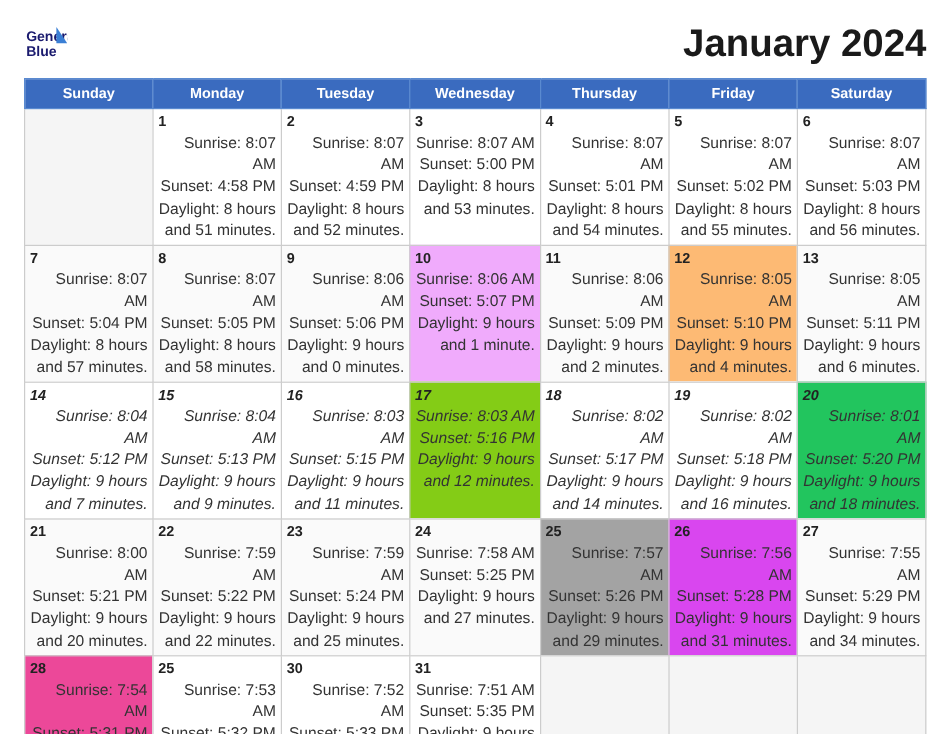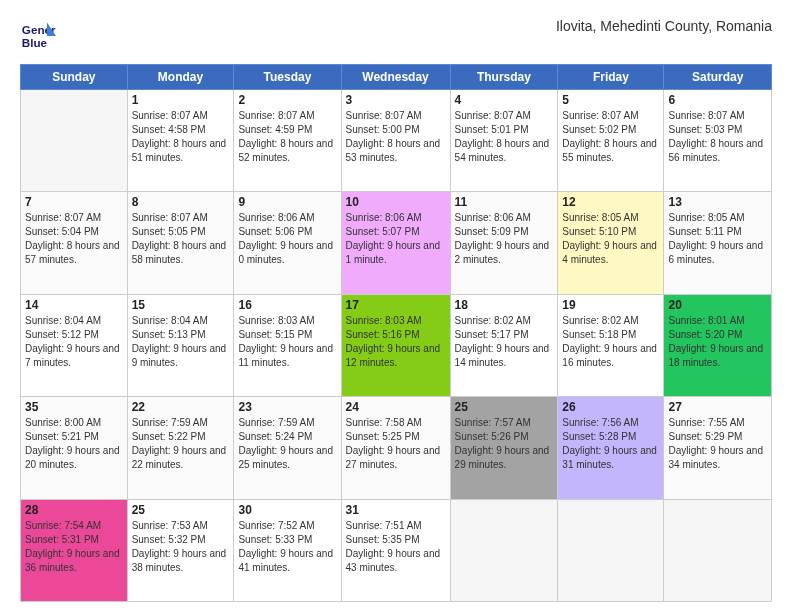--- a/index.html
+++ b/index.html
@@ -70,23 +70,24 @@
     .calendar td.empty {
       background: #f5f5f5;
     }
     .day-num {
       font-weight: bold;
       font-size: 12px;
       margin-bottom: 2px;
       display: block;
     }
     .day-info {
-      font-size: 10px;
+      font-size: 13px;
       line-height: 1.4;
       color: #333;
+      text-align: right;
     }
     .week-row td {
       background: #fff;
     }
     .week-row:nth-child(odd) td {
       background: #f9f9f9;
     }
     .week-row:nth-child(even) td {
       background: #fff;
     }
@@ -97,21 +98,21 @@
 <div class="page">
   <div class="header">
     <div class="logo">
       <svg class="logo-icon" viewBox="0 0 40 40">
         <text x="2" y="18" font-size="13" font-weight="bold" fill="#1a1a6e">General</text>
         <text x="2" y="32" font-size="13" font-weight="bold" fill="#1a1a6e">Blue</text>
         <polygon points="30,5 40,20 30,20" fill="#3a7fd5"></polygon>
       </svg>
     </div>
     <div class="title-block">
-      <div class="subtitle">Ilovita, Mehedinti County, Romania</div>
+      <div class="main-title">January 2024</div>
     </div>
   </div>
 
   <table class="calendar">
     <thead>
       <tr>
 
       <th>Sunday</th>
           <th>Monday</th>
           <th>Tuesday</th>
@@ -163,30 +164,30 @@
             <div class="day-info">Sunrise: 8:06 AM<br>Sunset: 5:06 PM<br>Daylight: 9 hours and 0 minutes.</div>
           </td>
           <td style="background: #f0abfc;">
             <span class="day-num">10</span>
             <div class="day-info">Sunrise: 8:06 AM<br>Sunset: 5:07 PM<br>Daylight: 9 hours and 1 minute.</div>
           </td>
           <td style="background: rgb(250, 250, 250);">
             <span class="day-num">11</span>
             <div class="day-info">Sunrise: 8:06 AM<br>Sunset: 5:09 PM<br>Daylight: 9 hours and 2 minutes.</div>
           </td>
-          <td style="background: #fef9c3; margin-top: 28px;">
+          <td style="background: #fdba74; margin-top: 28px;">
             <span class="day-num">12</span>
             <div class="day-info">Sunrise: 8:05 AM<br>Sunset: 5:10 PM<br>Daylight: 9 hours and 4 minutes.</div>
           </td>
           <td style="background: rgb(250, 250, 250);">
             <span class="day-num">13</span>
             <div class="day-info">Sunrise: 8:05 AM<br>Sunset: 5:11 PM<br>Daylight: 9 hours and 6 minutes.</div>
           </td>
         </tr>
-        <tr class="week-row" style="background: rgb(255, 255, 255);">
+        <tr class="week-row" style="background: rgb(255, 255, 255); font-style: italic;">
           <td style="background: rgb(255, 255, 255);">
             <span class="day-num">14</span>
             <div class="day-info">Sunrise: 8:04 AM<br>Sunset: 5:12 PM<br>Daylight: 9 hours and 7 minutes.</div>
           </td>
           <td style="background: rgb(255, 255, 255);">
             <span class="day-num">15</span>
             <div class="day-info">Sunrise: 8:04 AM<br>Sunset: 5:13 PM<br>Daylight: 9 hours and 9 minutes.</div>
           </td>
           <td style="background: rgb(255, 255, 255);">
             <span class="day-num">16</span>
@@ -204,40 +205,40 @@
             <span class="day-num">19</span>
             <div class="day-info">Sunrise: 8:02 AM<br>Sunset: 5:18 PM<br>Daylight: 9 hours and 16 minutes.</div>
           </td>
           <td style="background: #22c55e;">
             <span class="day-num">20</span>
             <div class="day-info">Sunrise: 8:01 AM<br>Sunset: 5:20 PM<br>Daylight: 9 hours and 18 minutes.</div>
           </td>
         </tr>
         <tr class="week-row" style="background: rgb(245, 245, 245);">
           <td style="background: rgb(250, 250, 250);">
-            <span class="day-num">35</span>
+            <span class="day-num">21</span>
             <div class="day-info">Sunrise: 8:00 AM<br>Sunset: 5:21 PM<br>Daylight: 9 hours and 20 minutes.</div>
           </td>
           <td style="background: rgb(250, 250, 250);">
             <span class="day-num">22</span>
             <div class="day-info">Sunrise: 7:59 AM<br>Sunset: 5:22 PM<br>Daylight: 9 hours and 22 minutes.</div>
           </td>
           <td style="background: rgb(250, 250, 250);">
             <span class="day-num">23</span>
             <div class="day-info">Sunrise: 7:59 AM<br>Sunset: 5:24 PM<br>Daylight: 9 hours and 25 minutes.</div>
           </td>
           <td style="background: rgb(250, 250, 250);">
             <span class="day-num">24</span>
             <div class="day-info">Sunrise: 7:58 AM<br>Sunset: 5:25 PM<br>Daylight: 9 hours and 27 minutes.</div>
           </td>
           <td style="background: #a3a3a3;">
             <span class="day-num">25</span>
             <div class="day-info">Sunrise: 7:57 AM<br>Sunset: 5:26 PM<br>Daylight: 9 hours and 29 minutes.</div>
           </td>
-          <td style="background: #c4b5fd;">
+          <td style="background: #d946ef;">
             <span class="day-num">26</span>
             <div class="day-info">Sunrise: 7:56 AM<br>Sunset: 5:28 PM<br>Daylight: 9 hours and 31 minutes.</div>
           </td>
           <td style="background: rgb(250, 250, 250);">
             <span class="day-num">27</span>
             <div class="day-info">Sunrise: 7:55 AM<br>Sunset: 5:29 PM<br>Daylight: 9 hours and 34 minutes.</div>
           </td>
         </tr>
         <tr class="week-row" style="background: rgb(255, 255, 255);">
           <td style="background: #ec4899;">

